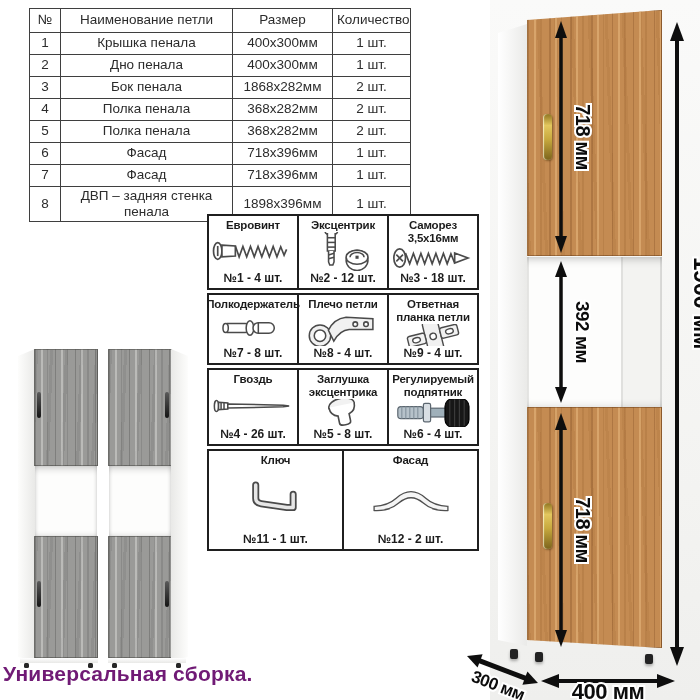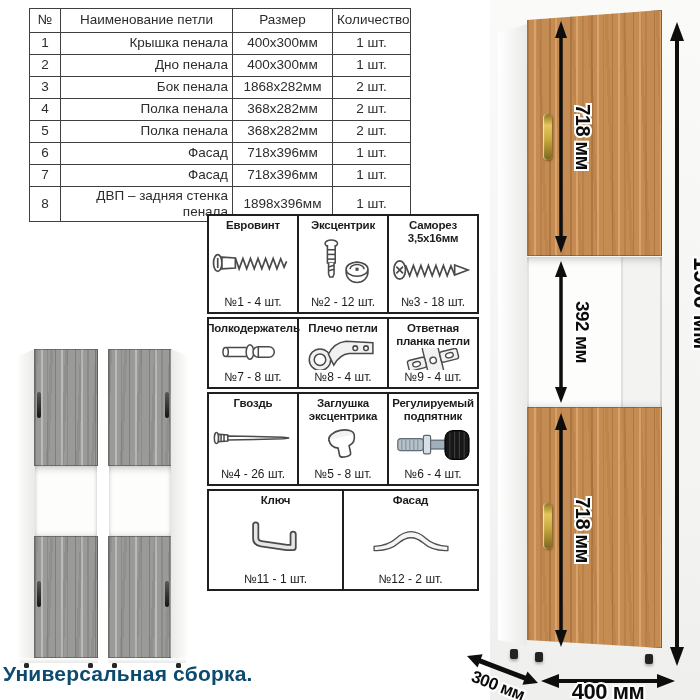--- a/index.html
+++ b/index.html
@@ -6,34 +6,34 @@
   .canvas{position:relative;width:700px;height:700px;background:#ffffff;overflow:hidden;
           font-family:"Liberation Sans", sans-serif;}
 
   
   .parts{position:absolute;left:29px;top:8px;width:381px;border-collapse:collapse;
          font-size:13.5px;color:#2c2c2c;table-layout:fixed;}
   .parts th,.parts td{border:1.5px solid #3f3f3f;padding:1px 4px;height:19px;line-height:1.2;
          font-weight:400;overflow:hidden;}
   .parts th{text-align:center;font-weight:400;height:21px;}
   .c-num,.c-size,.c-qty{text-align:center;}
-  .c-name{text-align:right;padding-left:7px;}
+  .c-name{text-align:center;padding-left:7px;}
 
   
   .hw{position:absolute;left:207px;top:214px;width:272px;}
   .hw-row{display:flex;border:2px solid #1f1f1f;margin-bottom:3px;background:#fff;box-sizing:border-box;}
-  .hw-row.r1{height:100px}.hw-row.r2{height:72px}.hw-row.r3{height:94px}.hw-row.r4{height:102px}
+  .hw-row.r1{height:76px}.hw-row.r2{height:72px}.hw-row.r3{height:78px}.hw-row.r4{height:102px}
   .hw-cell{flex:1;display:flex;flex-direction:column;align-items:center;
            border-left:2px solid #1f1f1f;padding:3px 1px 2px;box-sizing:border-box;min-width:0;}
   .hw-cell:first-child{border-left:none;}
   .hw-title{font-weight:700;font-size:11.5px;line-height:1.12;text-align:center;letter-spacing:-0.2px;
             color:#1c1c1c;white-space:normal;}
   .hw-icon{flex:1;display:flex;align-items:center;justify-content:center;width:100%;overflow:hidden;}
   .hw-icon svg{display:block;}
-  .hw-count{font-weight:400;font-size:12px;color:#1c1c1c;padding-bottom:1px;white-space:nowrap;}
+  .hw-count{font-weight:700;font-size:12px;color:#1c1c1c;padding-bottom:1px;white-space:nowrap;}
 
   
   .oak{background-color:#c48b52;
     background-image:
       repeating-linear-gradient(90deg, rgba(122,72,32,.30) 0 1.5px, rgba(0,0,0,0) 1.5px 6px,
         rgba(238,193,134,.48) 6px 8px, rgba(0,0,0,0) 8px 12px,
         rgba(150,95,45,.24) 12px 13.5px, rgba(0,0,0,0) 13.5px 21px),
       repeating-linear-gradient(88deg, rgba(172,116,60,.28) 0 3px, rgba(0,0,0,0) 3px 17px);
     border:1px solid rgba(105,62,24,.5);box-sizing:border-box;}
   .graywood{background-color:#9a9a98;
@@ -52,21 +52,21 @@
   .side-white.flip{background:linear-gradient(270deg,#fdfdfc,#e9e9e7);
      clip-path:polygon(0 0,100% 7px,100% calc(100% - 4px),0 100%);}
   .niche{background:#fdfdfc;
      box-shadow:inset 0 7px 8px -6px rgba(0,0,0,.28), inset 0 -5px 6px -5px rgba(0,0,0,.16),
                 inset 3px 0 4px -3px rgba(0,0,0,.2), inset -3px 0 4px -3px rgba(0,0,0,.2);}
   .handle-dark{width:4px;height:26px;background:linear-gradient(180deg,#5a5a5a,#141414);border-radius:2px;}
   .foot{background:#262626;border-radius:1.5px;}
   .base-strip{background:linear-gradient(180deg,#ffffff,#e8e8e6);}
 
   
-  .caption{position:absolute;left:3px;top:662px;font-size:21px;font-weight:700;color:#0c4a6e;
+  .caption{position:absolute;left:3px;top:662px;font-size:21px;font-weight:700;color:#701a75;
            letter-spacing:0.2px;}
 
   
   .right-fig{position:absolute;left:455px;top:0;width:245px;height:700px;}
   .right-fig .abs{position:absolute;}
   .backdrop{left:35px;top:0;width:210px;height:700px;
             background:linear-gradient(180deg,#fafaf9 0%,#f3f3f1 70%,#efefed 100%);}
   .rc-side{left:43px;top:24px;width:29px;height:622px;
            background:linear-gradient(90deg,#ffffff,#eaeae8);
            clip-path:polygon(0 9px,100% 0,100% 100%,0 calc(100% - 6px));}

